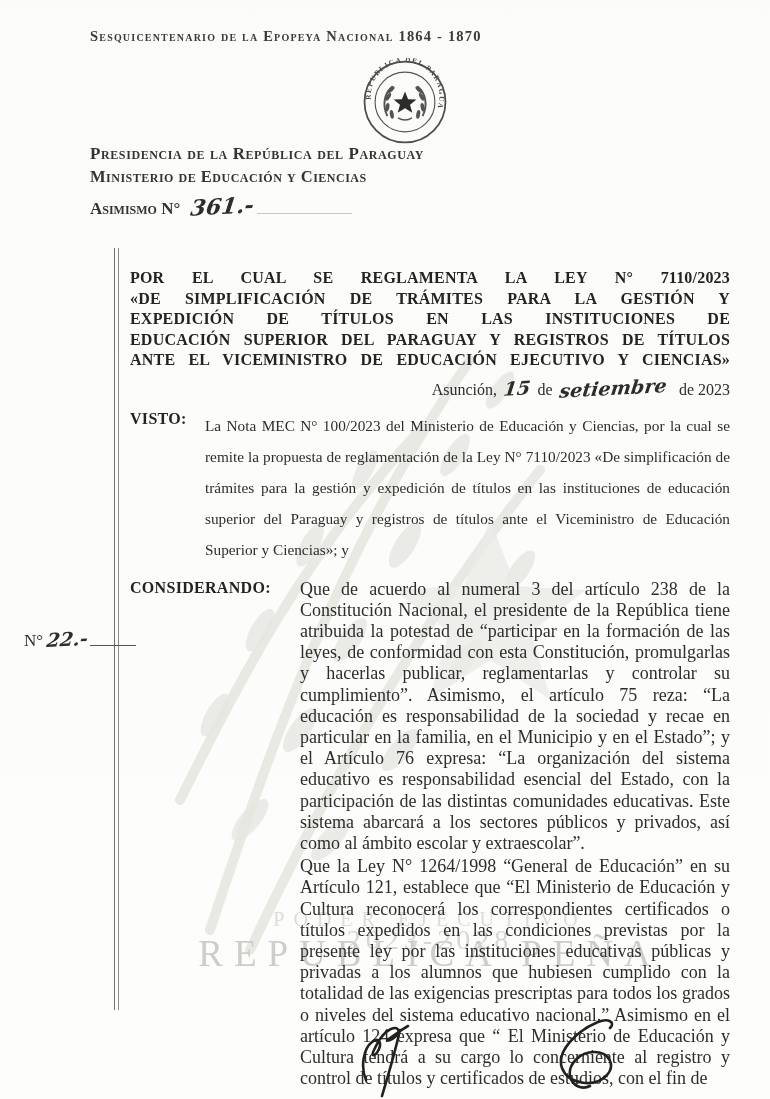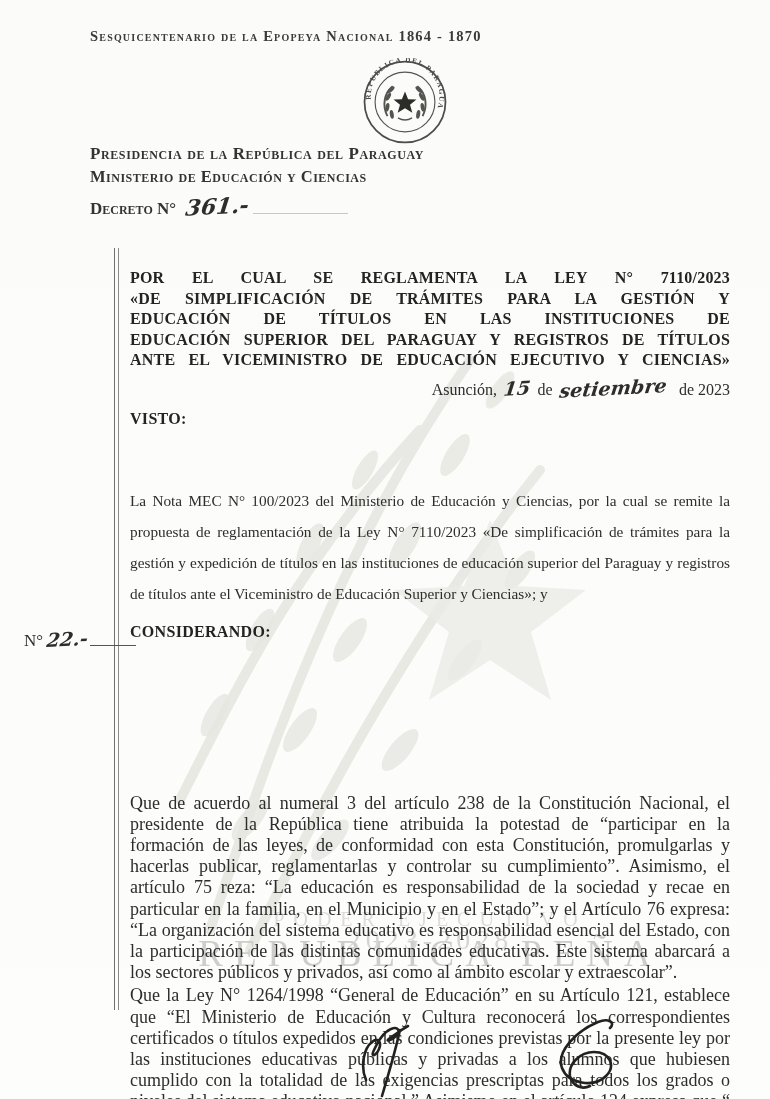--- a/index.html
+++ b/index.html
@@ -45,21 +45,21 @@
   .margin-underline{display:inline-block;width:46px;border-bottom:1.4px solid #555;height:12px;margin-left:2px;}
   
   .main{position:absolute;left:130px;top:268px;width:600px;z-index:1;}
   .title-line{
     font-weight:bold;font-size:16px;line-height:20.5px;letter-spacing:0.2px;
     color:#232321;text-align:justify;text-align-last:justify;text-transform:none;
   }
   .dateline{margin-top:6px;text-align:right;font-size:16px;color:#2d2d2b;}
   .dateline .hand{font-size:19px;margin:0 3px;}
   .dateline .pad-right{display:inline-block;width:2px;}
-  .row{display:flex;margin-top:11px;flex-direction:column;}
+  .row{display:flex;margin-top:11px;}
   .label{font-weight:bold;font-size:16px;color:#232321;letter-spacing:0.3px;}
   .visto-label{flex:0 0 75px;}
   .visto-body{flex:1;font-size:15.3px;line-height:31px;text-align:justify;color:#2d2d2b;}
   .cons-row{margin-top:14px;}
   .cons-label{flex:0 0 170px;}
   .cons-body{flex:1;font-size:18px;line-height:21.2px;text-align:justify;color:#2d2d2b;}
   .cons-body p{margin:0;}
   .cons-body p + p{margin-top:2px;}
   
   .sig{position:absolute;z-index:2;}
@@ -126,37 +126,37 @@
       </g>
       <polygon fill="#2c2c29" points="50,38 53.5,47 63,47.3 55.7,53 58.3,62.3 50,57 41.7,62.3 44.3,53 37,47.3 46.5,47"></polygon>
       <path d="M 42 68 C 47 71, 53 71, 58 68" fill="none" stroke="#55554f" stroke-width="1.6"></path>
     </svg>
   </div>
 
   <div class="center-block presidency">Presidencia de la República del Paraguay</div>
   <div class="center-block ministry">Ministerio de Educación y Ciencias</div>
 
   <div class="center-block decree-line">
-    <span>Decreto N°</span>
+    <span>Asimismo N°</span>
     <span class="hand decree-num">361.-</span><span class="decree-underline"></span>
   </div>
 
   <div class="vrule"></div>
 
   <div class="margin-note">
     <span>N°</span>
     <span class="hand">22.-</span><span class="margin-underline"></span>
   </div>
 
   <div class="main">
 
     <div>
       <div class="title-line">POR EL CUAL SE REGLAMENTA LA LEY N° 7110/2023</div>
       <div class="title-line">«DE SIMPLIFICACIÓN DE TRÁMITES PARA LA GESTIÓN Y</div>
-      <div class="title-line">EDUCACIÓN DE TÍTULOS EN LAS INSTITUCIONES DE</div>
+      <div class="title-line">EXPEDICIÓN DE TÍTULOS EN LAS INSTITUCIONES DE</div>
       <div class="title-line">EDUCACIÓN SUPERIOR DEL PARAGUAY Y REGISTROS DE TÍTULOS</div>
       <div class="title-line">ANTE EL VICEMINISTRO DE EDUCACIÓN EJECUTIVO Y CIENCIAS»</div>
     </div>
 
     <div class="dateline">
       <span>Asunción,</span>
       <span class="hand">15</span>
       <span>de</span>
       <span class="hand">setiembre</span>
       <span class="pad-right"></span>

